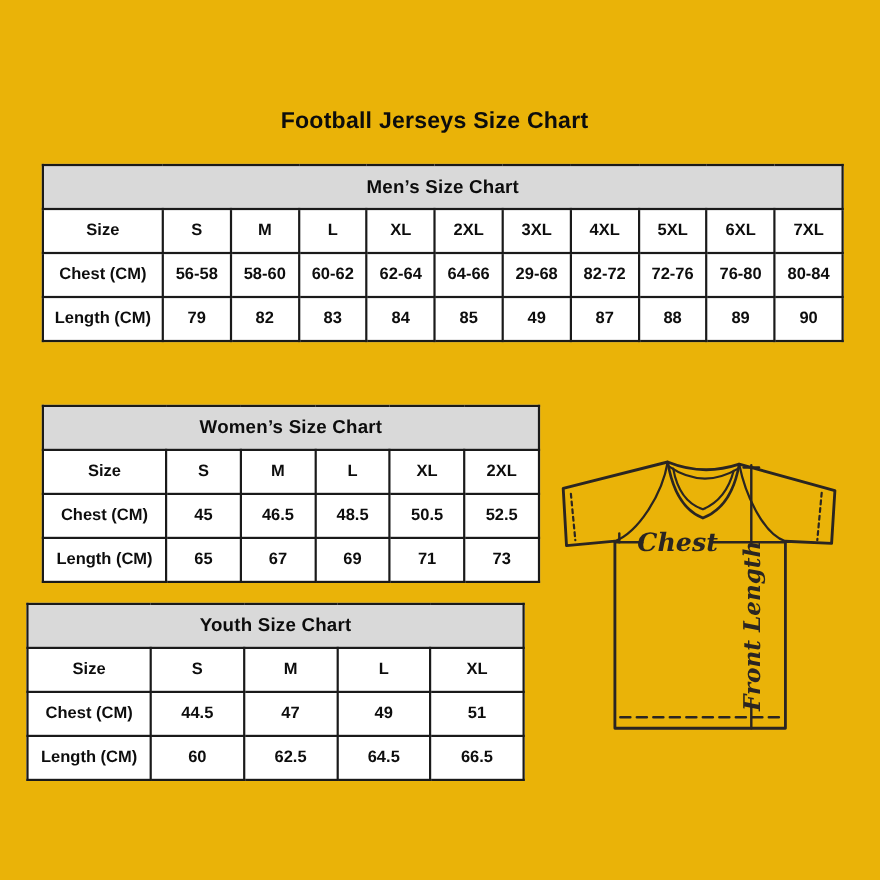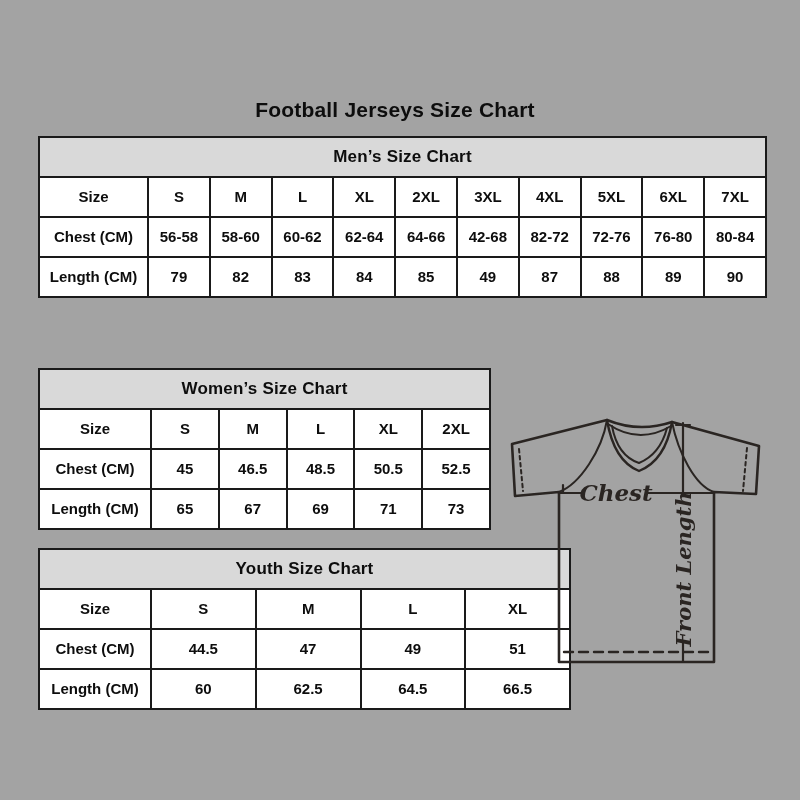--- a/index.html
+++ b/index.html
@@ -3,21 +3,21 @@
 <meta charset="utf-8">
 <style>
   * { margin:0; padding:0; box-sizing:border-box; }
   html,body { background:#ffffff; }
   body {
     width:800px; height:800px;
     font-family:"Liberation Sans", sans-serif;
     position:relative; overflow:hidden;
     color:#111111;
   }
-  .sheet { position:absolute; left:0; top:0; width:800px; height:800px; background:#a3a3a3;padding-left:40px; }
+  .sheet { position:absolute; left:0; top:0; width:800px; height:800px; background:#eab308;padding-left:40px; }
 
   .page-title {
     position:absolute; top:98px; left:0; width:790px;
     text-align:center; font-size:21px; font-weight:bold; color:#0d0d0d;
     letter-spacing:0.2px;
   }
 
   table.size-table {
     position:absolute; border-collapse:collapse; table-layout:fixed;
     background:#ffffff;
@@ -26,23 +26,23 @@
     border:2px solid #1a1a1a;
     text-align:center; vertical-align:middle;
     font-weight:bold; color:#0d0d0d;
     height:40px; padding:0 2px;
     font-size:15px; line-height:1.1;
     overflow:hidden; white-space:nowrap;
   }
   .size-table th.table-title {
     background:#d9d9d9; font-size:17px; letter-spacing:0.2px;
   }
-  table.mens   { left:38px; top:136px; width:729px; }
+  table.mens   { left:38px; top:149px; width:729px; }
   table.womens { left:38px; top:368px; width:453px; }
-  table.youth  { left:38px; top:548px; width:533px; }
+  table.youth  { left:24px; top:548px; width:453px; }
   .mens   col.label-col { width:109px; }
   .womens col.label-col, .youth col.label-col { width:112px; }
 
   .jersey-wrap { position:absolute; left:502px; top:402px; width:282px; height:294px; }
   .jersey-wrap svg { display:block; width:100%; height:100%; }
   .diagram-label {
     font-family:"DejaVu Serif", serif;
     font-style:italic; font-weight:bold;
     fill:#2a2522;
   }
@@ -78,21 +78,21 @@
         <td>6XL</td>
         <td>7XL</td>
       </tr>
       <tr>
         <td>Chest (CM)</td>
         <td>56-58</td>
         <td>58-60</td>
         <td>60-62</td>
         <td>62-64</td>
         <td>64-66</td>
-        <td>42-68</td>
+        <td>29-68</td>
         <td>82-72</td>
         <td>72-76</td>
         <td>76-80</td>
         <td>80-84</td>
       </tr>
       <tr>
         <td>Length (CM)</td>
         <td>79</td>
         <td>82</td>
         <td>83</td>

